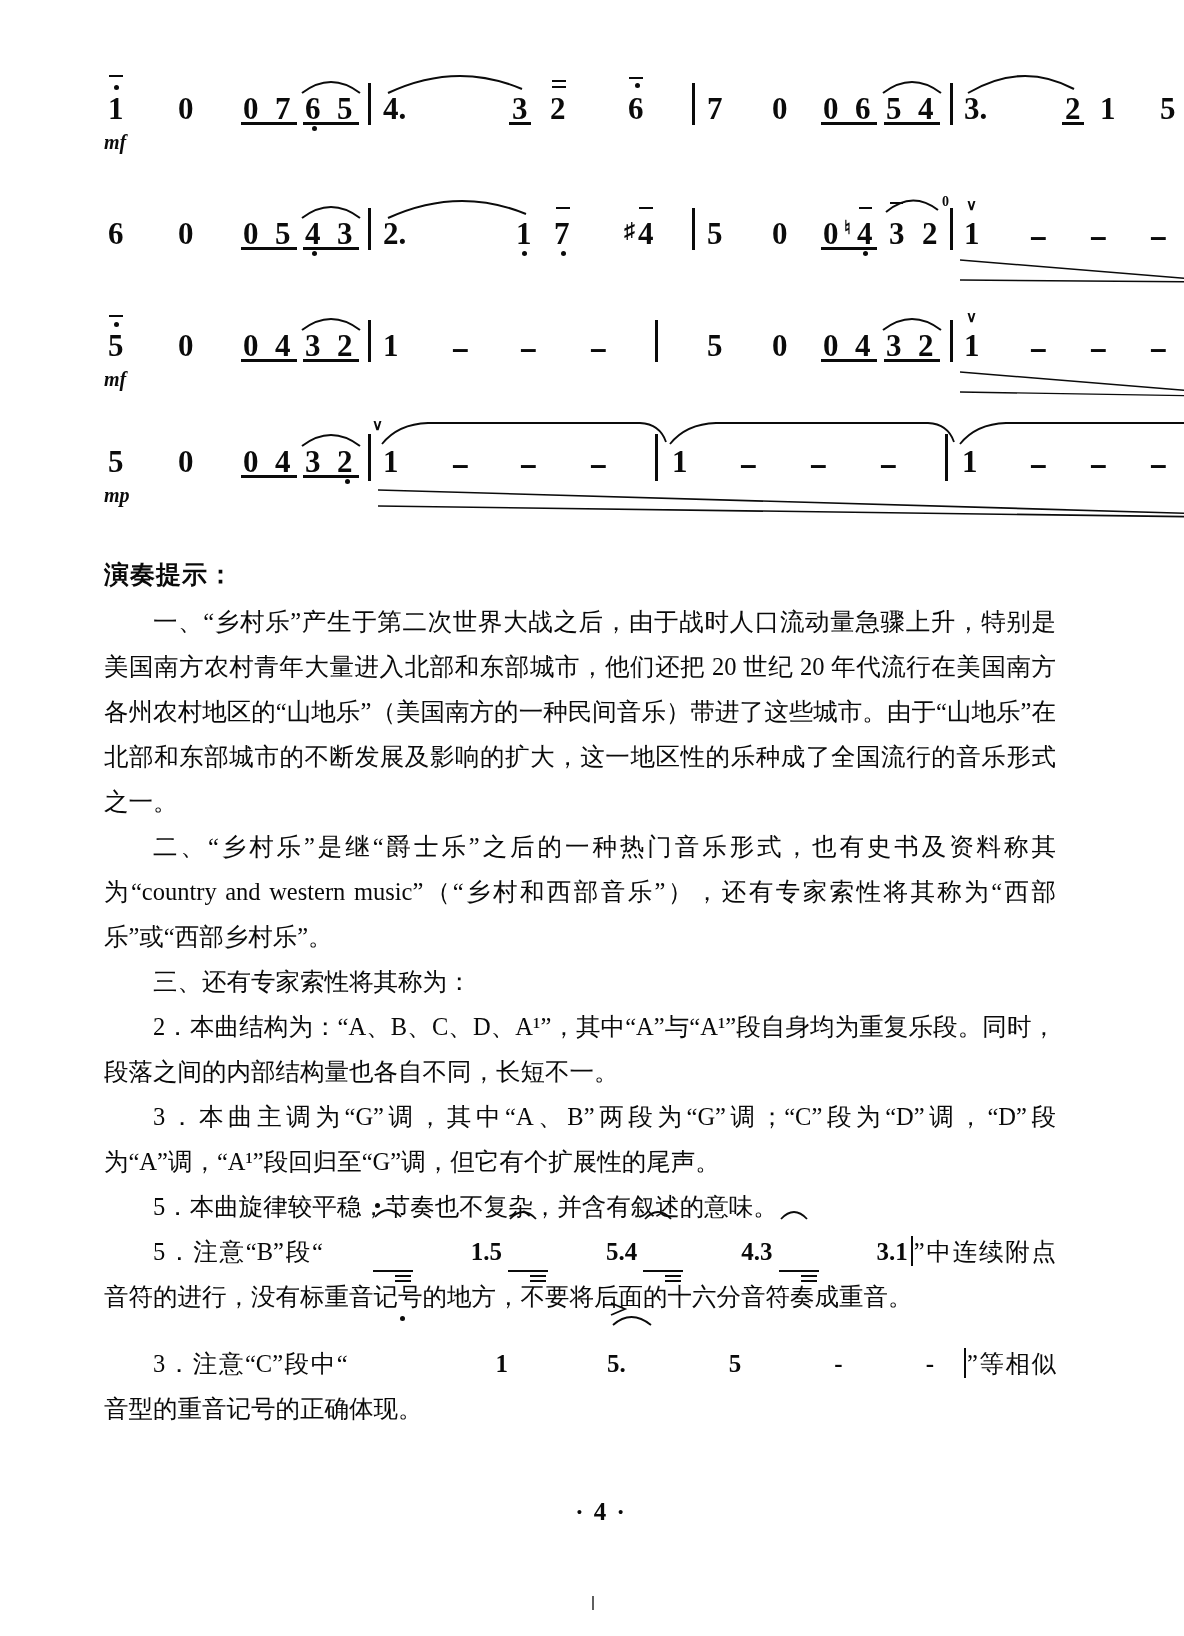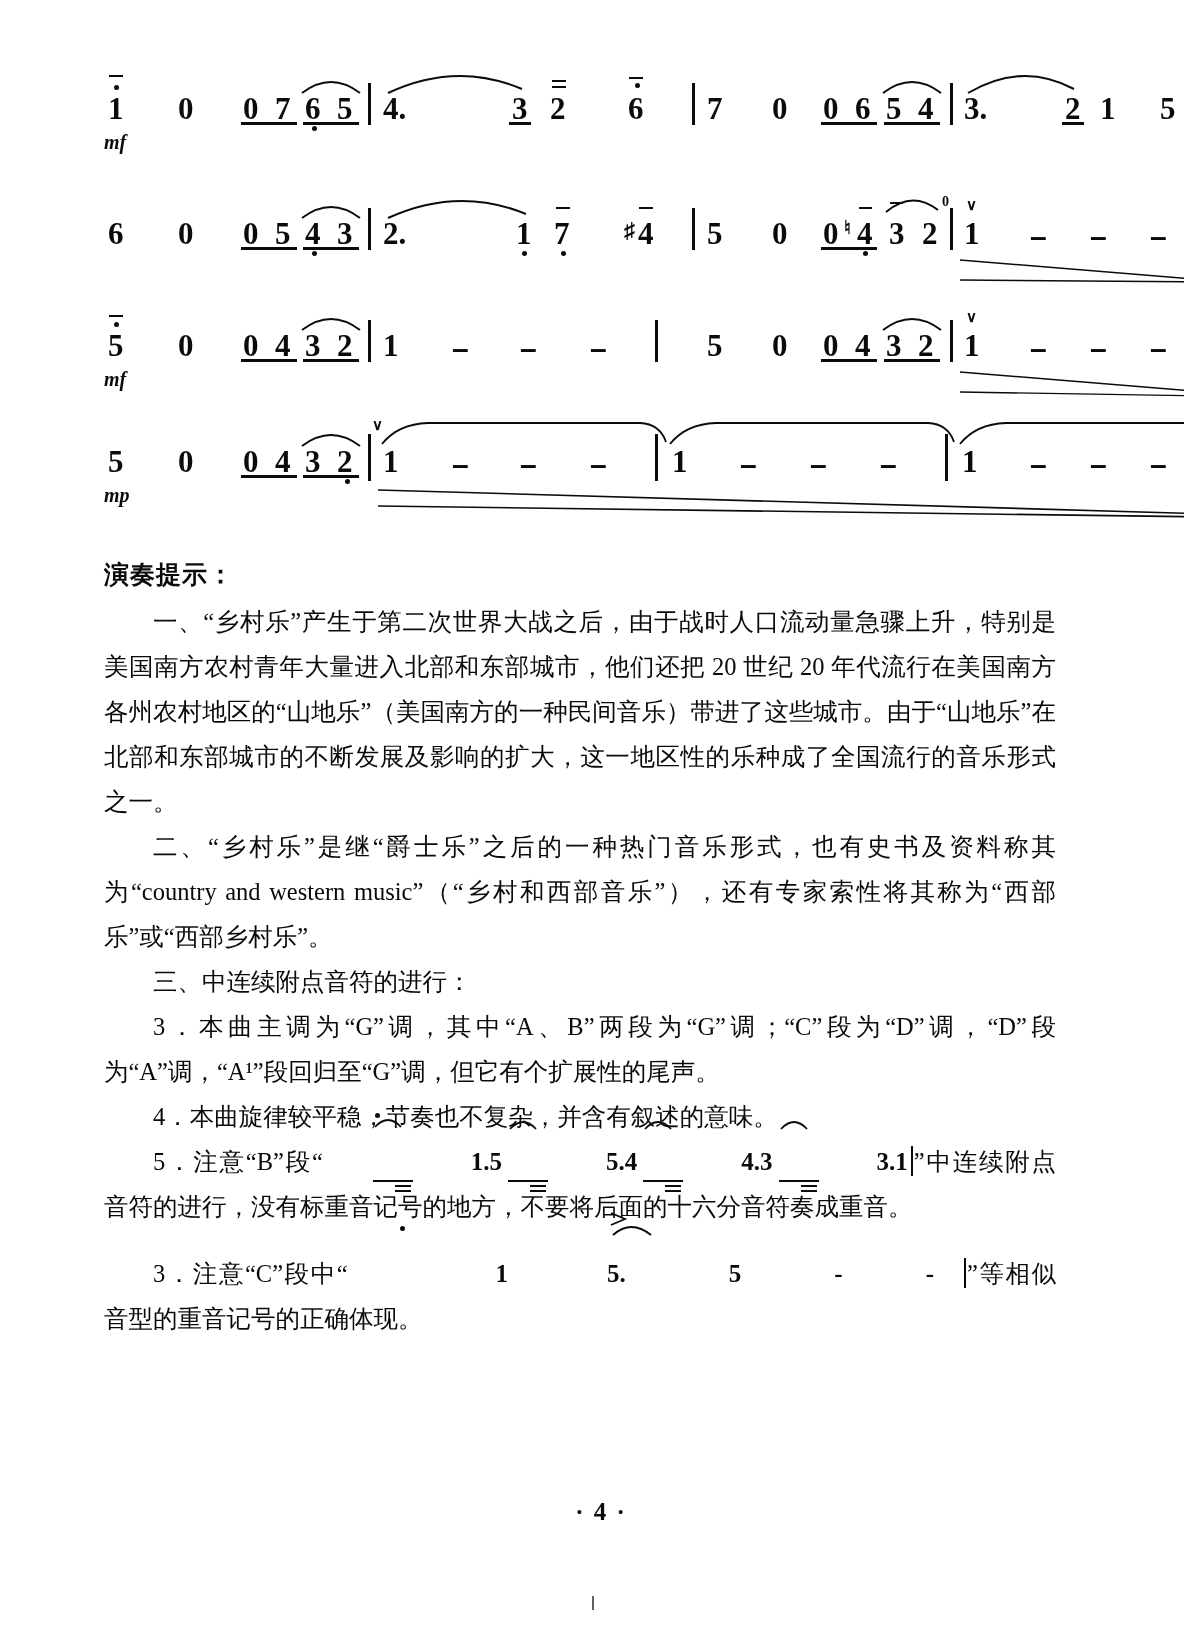--- a/index.html
+++ b/index.html
@@ -356,23 +356,24 @@
       </svg>
 
     </div>
   </div>
 
   <div class="prose">
     <span class="hd">演奏提示：</span>
 
     <p class="ind">一、“乡村乐”产生于第二次世界大战之后，由于战时人口流动量急骤上升，特别是美国南方农村青年大量进入北部和东部城市，他们还把 20 世纪 20 年代流行在美国南方各州农村地区的“山地乐”（美国南方的一种民间音乐）带进了这些城市。由于“山地乐”在北部和东部城市的不断发展及影响的扩大，这一地区性的乐种成了全国流行的音乐形式之一。</p>
     <p class="ind">二、“乡村乐”是继“爵士乐”之后的一种热门音乐形式，也有史书及资料称其为“country and western music”（“乡村和西部音乐”），还有专家索性将其称为“西部乐”或“西部乡村乐”。</p>
-    <p class="ind">三、中连续附点音符的进行：</p>
+    <p class="ind">三、还有专家索性将其称为：</p>
+    <p class="ind">2．本曲结构为：“A、B、C、D、A¹”，其中“A”与“A¹”段自身均为重复乐段。同时，段落之间的内部结构量也各自不同，长短不一。</p>
     <p class="ind">3．本曲主调为“G”调，其中“A、B”两段为“G”调；“C”段为“D”调，“D”段为“A”调，“A¹”段回归至“G”调，但它有个扩展性的尾声。</p>
-    <p class="ind">4．本曲旋律较平稳，节奏也不复杂，并含有叙述的意味。</p>
+    <p class="ind">5．本曲旋律较平稳，节奏也不复杂，并含有叙述的意味。</p>
 
     <p class="ind">
       <span>5．注意“B”段“</span><span class="mini" style="position:relative;top:0;"><span style="position:relative;display:inline-block;">
           <span style="position:absolute;left:2px;top:-26px;width:5px;height:5px;border-radius:50%;background:#0b0b0b;"></span>
           <svg style="position:absolute;left:0px;top:-26px;" width="32" height="16">
               <path d="M2,14 Q15,0 28,14" stroke="#0b0b0b" stroke-width="1.8" fill="none"></path>
             </svg>
           <span class="mn">1.5</span>
           <span class="ul" style="left:22px;width:16px;bottom:-3px;"></span>
           <span class="ul" style="left:22px;width:16px;bottom:-8px;"></span>

